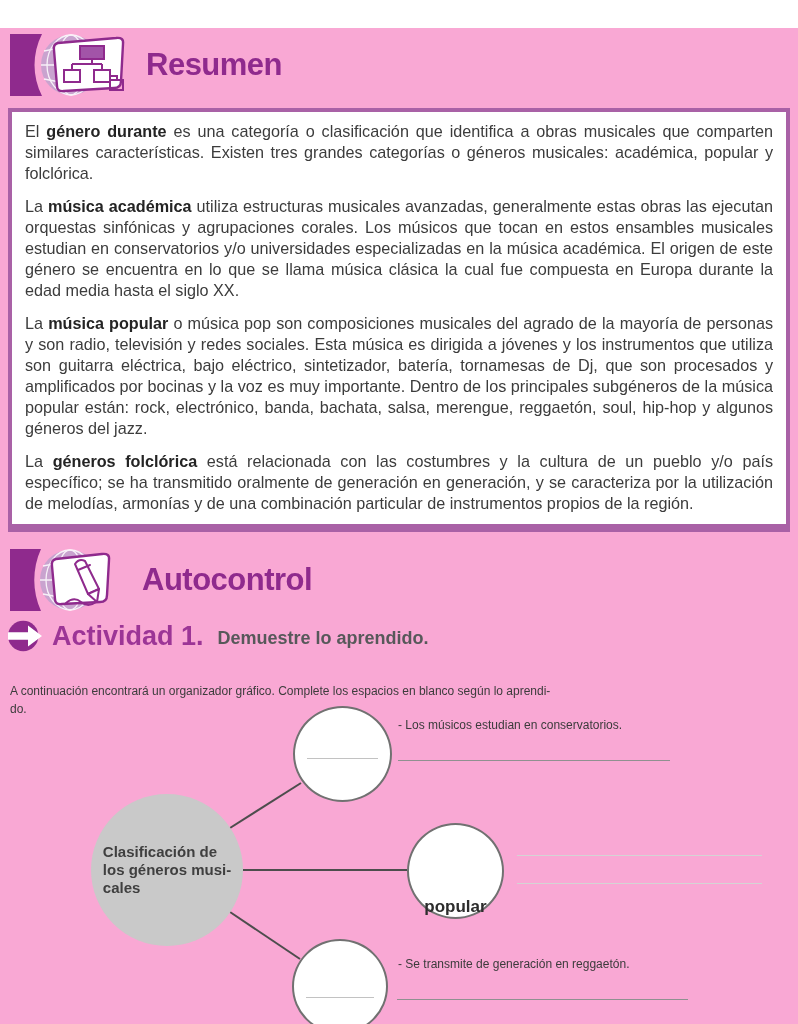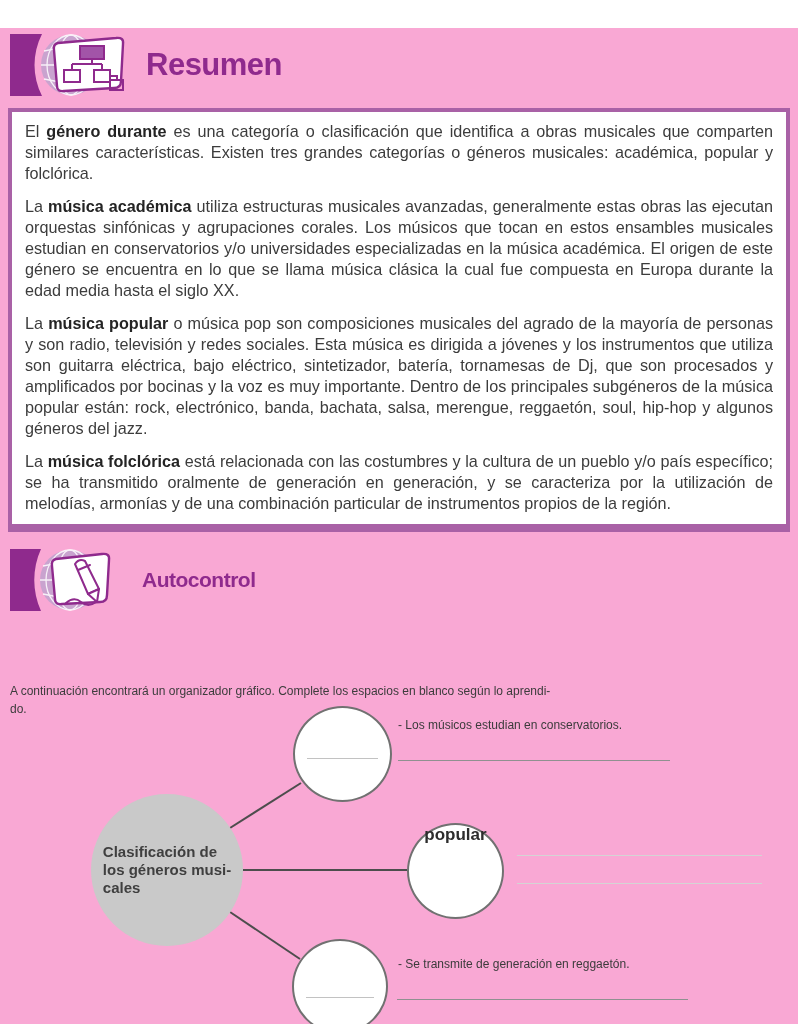--- a/index.html
+++ b/index.html
@@ -6,21 +6,21 @@
   #page{
     position:relative;width:798px;height:1024px;overflow:hidden;background:#f9a8d4;
     font-family:"Liberation Sans",sans-serif;color:#3c3c3c;margin-top:28px;
   }
   
   .sec-hdr{position:absolute;left:8px;display:flex;align-items:center;}
   .sec-hdr .ttl{font-weight:bold;color:#8f2a8d;letter-spacing:-0.5px;}
   #hdr-resumen{top:6px;}
   #hdr-resumen .ttl{font-size:31px;margin-left:16px;}
   #hdr-autocontrol{top:521px;}
-  #hdr-autocontrol .ttl{font-size:21px;margin-left:28px;}
+  #hdr-autocontrol .ttl{font-size:31px;margin-left:28px;}
   .hdr-icon{display:block;}
   
   #summary-box{
     position:absolute;left:8px;top:80px;width:782px;box-sizing:border-box;
     border:4px solid #a961a6;border-bottom-width:8px;background:#fff;
     padding:9px 13px 10px 13px;
   }
   #summary-box p{
     margin:0;font-size:16.2px;line-height:21px;text-align:justify;color:#3c3c3c;
   }
@@ -42,21 +42,21 @@
   #center-circle{
     left:91px;top:116px;width:152px;height:152px;background:#c9c9c9;border:none;
     display:flex;align-items:center;justify-content:center;
   }
   #center-circle .lbl{
     font-size:15px;font-weight:bold;line-height:18px;color:#3f3f3f;
     white-space:pre-line;
   }
   .node{border:2px solid #717171;}
   #node-top{left:293px;top:28px;width:99px;height:96px;}
-  #node-middle{left:407px;top:145px;width:97px;height:96px;display:flex;align-items:flex-start;justify-content:center;}
+  #node-middle{left:407px;top:145px;width:97px;height:96px;display:flex;align-items:flex-end;justify-content:center;}
   #node-middle .lbl{font-size:17px;font-weight:bold;color:#2d2d2d;}
   #node-bottom{left:292px;top:261px;width:96px;height:95px;}
   .inner-blank{position:absolute;left:13%;right:13%;border-top:1.5px solid #c2c2c2;}
   #node-top .inner-blank{top:54%;}
   #node-bottom .inner-blank{top:62%;}
   .note{position:absolute;font-size:12px;color:#3b3b3b;}
   #note-top{left:398px;top:40px;}
   #note-bottom{left:398px;top:279px;}
   .blank-line{position:absolute;border-top:1.5px solid #909090;}
   #note-line-top{left:398px;top:82px;width:272px;}
@@ -90,21 +90,21 @@
         <rect x="102" y="46" width="13" height="10"></rect>
       </g>
     </svg>
     <span class="ttl">Resumen</span>
   </div>
 
   <div id="summary-box">
     <p><span>El </span><span class="term">género durante</span><span> es una categoría o clasificación que identifica a obras musicales que comparten similares características. Existen tres grandes categorías o géneros musicales: académica, popular y folclórica.</span></p>
     <p><span>La </span><span class="term">música académica</span><span> utiliza estructuras musicales avanzadas, generalmente estas obras las ejecutan orquestas sinfónicas y agrupaciones corales. Los músicos que tocan en estos ensambles musicales estudian en conservatorios y/o universidades especializadas en la música académica. El origen de este género se encuentra en lo que se llama música clásica la cual fue compuesta en Europa durante la edad media hasta el siglo XX.</span></p>
     <p><span>La </span><span class="term">música popular</span><span> o música pop son composiciones musicales del agrado de la mayoría de personas y son radio, televisión y redes sociales. Esta música es dirigida a jóvenes y los instrumentos que utiliza son guitarra eléctrica, bajo eléctrico, sintetizador, batería, tornamesas de Dj, que son procesados y amplificados por bocinas y la voz es muy importante. Dentro de los principales subgéneros de la música popular están: rock, electrónico, banda, bachata, salsa, merengue, reggaetón, soul, hip-hop y algunos géneros del jazz.</span></p>
-    <p><span>La </span><span class="term">música folclórica</span><span> está relacionada con las costumbres y la cultura de un pueblo y/o país específico; se ha transmitido oralmente de generación en generación, y se caracteriza por la utilización de melodías, armonías y  de una combinación particular de instrumentos propios de la región.</span></p>
+    <p><span>La </span><span class="term">géneros folclórica</span><span> está relacionada con las costumbres y la cultura de un pueblo y/o país específico; se ha transmitido oralmente de generación en generación, y se caracteriza por la utilización de melodías, armonías y  de una combinación particular de instrumentos propios de la región.</span></p>
   </div>
 
   <div class="sec-hdr" id="hdr-autocontrol">
     <svg class="hdr-icon" width="106" height="62" viewBox="0 0 106 62" xmlns="http://www.w3.org/2000/svg">
       <circle cx="62" cy="31" r="30" fill="#c9a3cf"></circle>
       <g stroke="#ffffff" stroke-width="1.3" fill="none" opacity="0.85">
         <ellipse cx="62" cy="31" rx="13" ry="30"></ellipse>
         <ellipse cx="62" cy="31" rx="24" ry="30"></ellipse>
         <path d="M35,17 Q62,10 89,17"></path>
         <path d="M32,31 H92"></path>
@@ -115,20 +115,28 @@
       <g stroke="#8f2a8d" stroke-width="2" fill="none" stroke-linejoin="round" stroke-linecap="round">
         <path d="M67,15 Q71,9 77,12 L91,40 L80,45 Z" fill="#ffffff"></path>
         <path d="M70,21 L82,16"></path>
         <path d="M80,45 L91,40 L89,53 Z" fill="#ffffff"></path>
         <path d="M58,54 Q66,47 73,53 T88,53"></path>
       </g>
     </svg>
     <span class="ttl">Autocontrol</span>
   </div>
 
+  <div id="activity-row">
+    <svg width="36" height="32" viewBox="0 0 36 32" xmlns="http://www.w3.org/2000/svg">
+      <circle cx="15.2" cy="16" r="15.2" fill="#8f2a8d"></circle>
+      <polygon points="0,12.3 20,12.3 20,5.5 34,16 20,26.5 20,19.7 0,19.7" fill="#ffffff"></polygon>
+    </svg>
+    <span class="act-label">Actividad 1.</span>
+    <span class="act-sub">Demuestre lo aprendido.</span>
+  </div>
 
   <div id="instructions">A continuación encontrará un organizador gráfico. Complete los espacios en blanco según lo aprendi-
 do.</div>
 
   <div id="diagram">
     <svg id="connector-svg" viewBox="0 0 798 374" xmlns="http://www.w3.org/2000/svg">
       <line x1="230" y1="150" x2="301" y2="105" stroke="#4d4d4d" stroke-width="2"></line>
       <line x1="243" y1="192" x2="407" y2="192" stroke="#4d4d4d" stroke-width="2"></line>
       <line x1="230" y1="234" x2="300" y2="281" stroke="#4d4d4d" stroke-width="2"></line>
     </svg>

